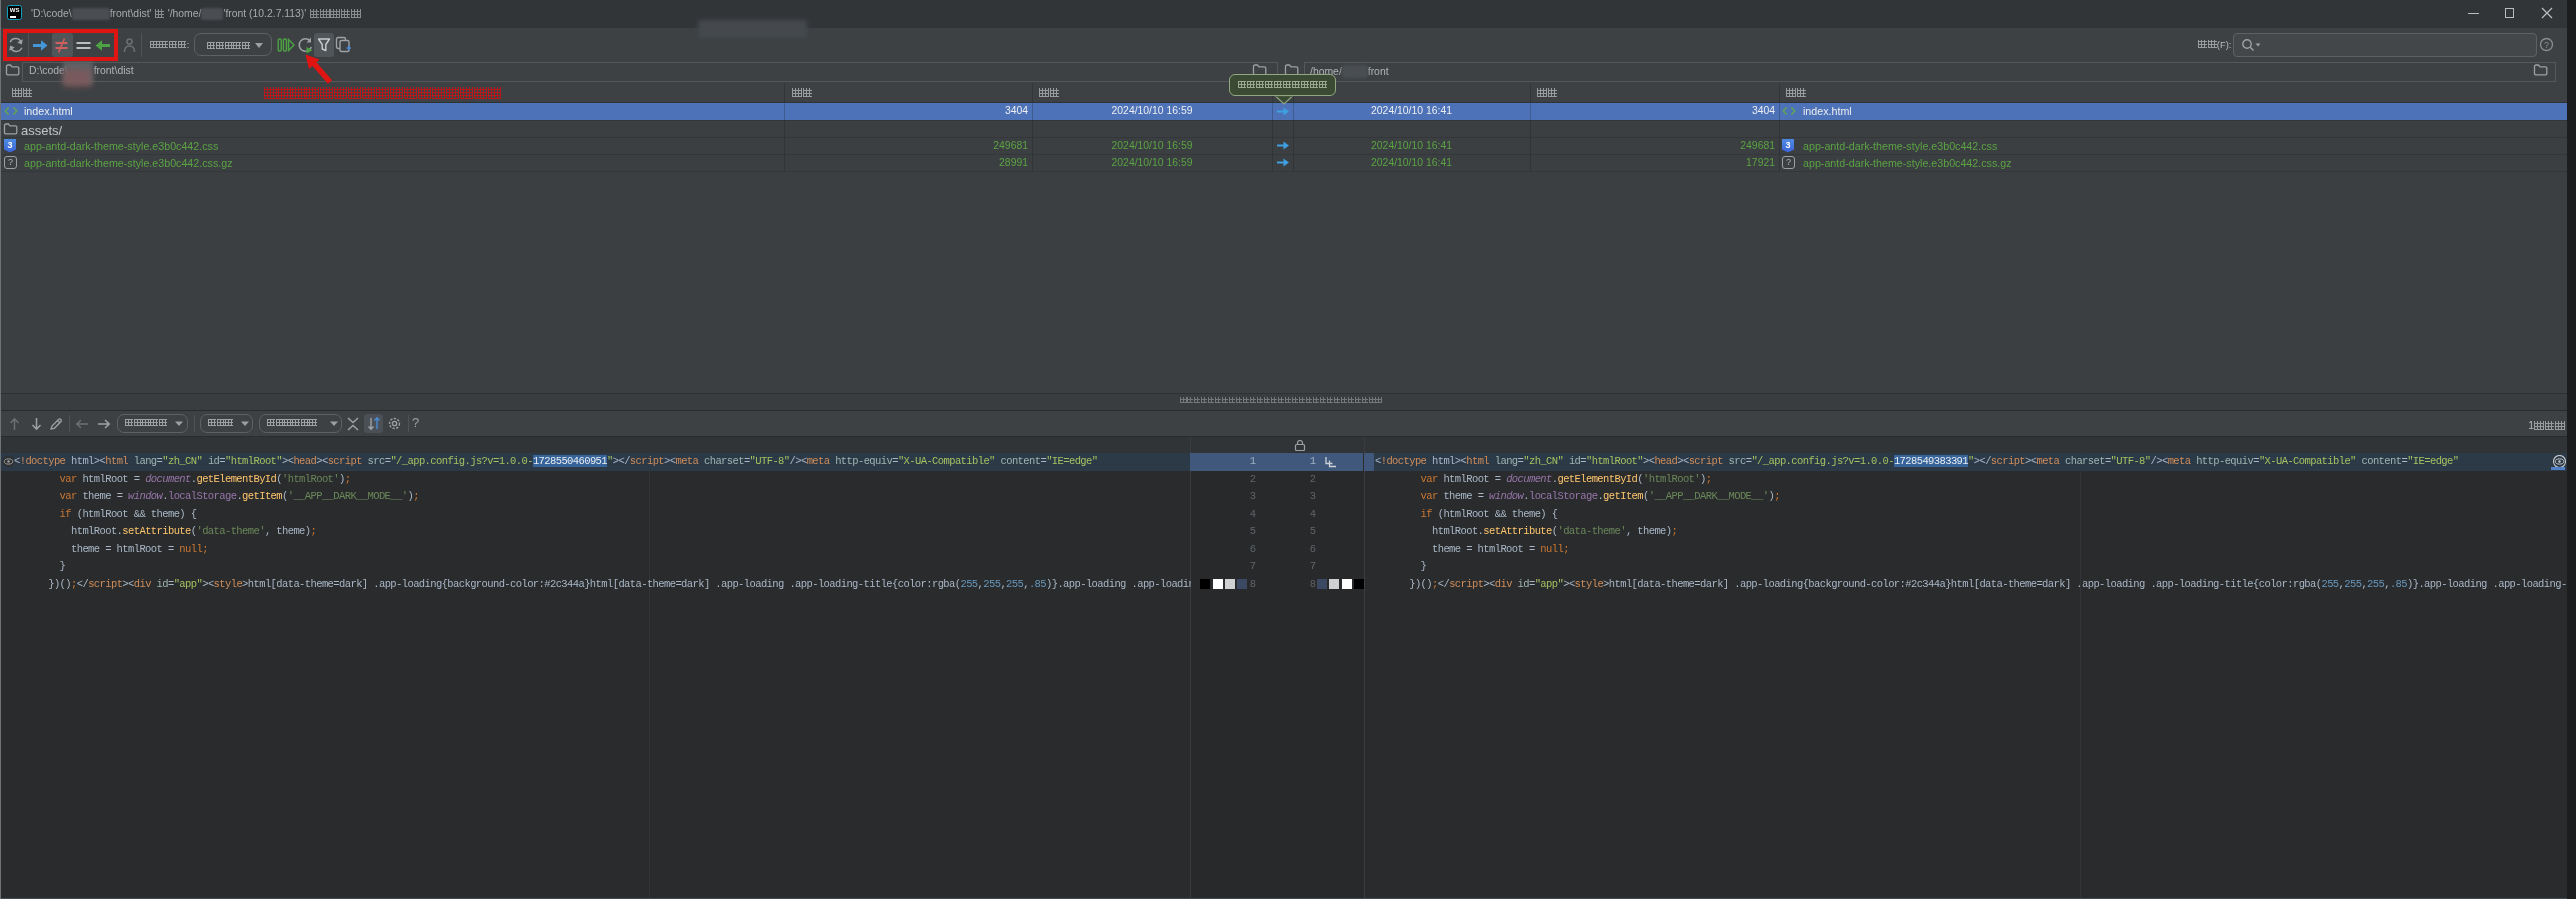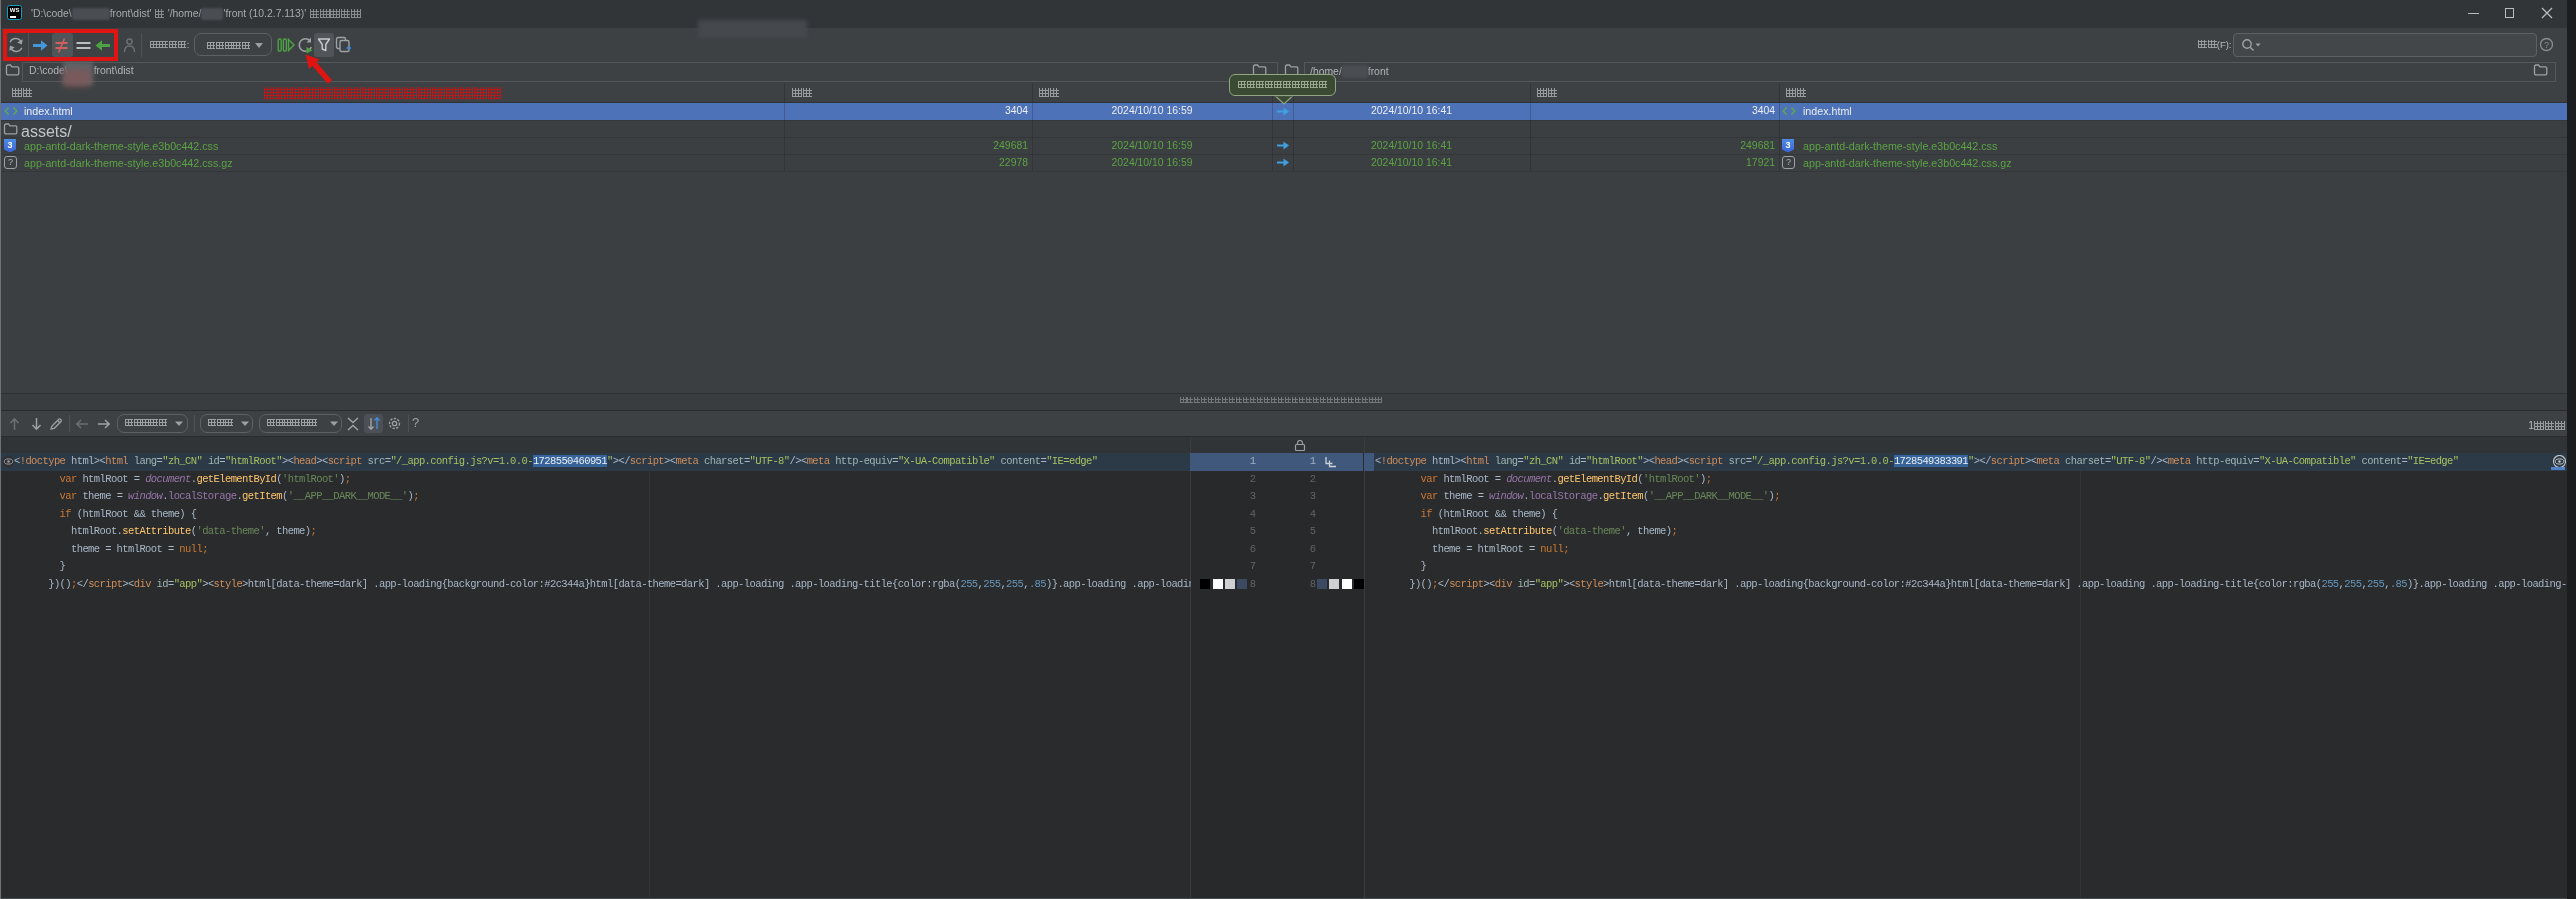--- a/index.html
+++ b/index.html
@@ -163,38 +163,38 @@
     </svg>
 <div class="abs" style="left:1293px;top:105px;width:237px;text-align:center;font-size:10.4px;color:#eceef0">2024/10/10 16:41</div>
 <div class="abs" style="left:1676px;top:105px;width:99px;text-align:right;font-size:10.4px;color:#eceef0">3404</div>
 <svg class="abs" style="left:1782px;top:106px;" width="14" height="10" viewBox="0 0 14 10">
       <path d="M4.6 1.5 L1.2 5 L4.6 8.5 M9.4 1.5 L12.8 5 L9.4 8.5" fill="none" stroke="#5fa557" stroke-width="1.6"></path>
     </svg>
 <div class="abs" style="left:1803px;top:105px;font-size:10.7px;color:#eceef0">index.html</div>
 <svg class="abs" style="left:3px;top:122px;" width="15" height="14" viewBox="0 0 15 14">
       <path d="M1.5 3.5 C1.5 2.7 2 2 3 2 H5.5 L7 3.8 H12.5 C13.3 3.8 13.8 4.3 13.8 5 V10.5 C13.8 11.3 13.3 11.9 12.5 11.9 H3 C2 11.9 1.5 11.3 1.5 10.5 Z" fill="none" stroke="#9da0a2" stroke-width="1.3"></path>
     </svg>
-<div class="abs" style="left:21px;top:123px;font-size:16px;color:#c3c6c8">assets/</div>
+<div class="abs" style="left:21px;top:123px;font-size:13px;color:#c3c6c8">assets/</div>
 <div class="abs" style="left:4px;top:139px;width:12px;height:13.4px;background:linear-gradient(#4e8be4,#3c66d8);clip-path:polygon(0 0,100% 0,100% 78%,50% 100%,0 78%)"></div>
 <div class="abs" style="left:4px;top:140px;width:12px;height:11px;font-size:9px;font-weight:bold;color:#fff;text-align:center;line-height:11px">3</div>
 <div class="abs" style="left:24px;top:140px;font-size:10.7px;color:#5ba343">app-antd-dark-theme-style.e3b0c442.css</div>
 <div class="abs" style="left:929px;top:140px;width:99px;text-align:right;font-size:10.4px;color:#5ba343">249681</div>
 <div class="abs" style="left:1032px;top:140px;width:240px;text-align:center;font-size:10.4px;color:#5ba343">2024/10/10 16:59</div>
 <svg class="abs" style="left:1276px;top:139px;" width="14" height="13" viewBox="0 0 14 13">
       <path d="M1 5.5 H7.5 V2.5 L13 6.5 L7.5 10.5 V7.5 H1 Z" fill="#3f9fe0"></path>
     </svg>
 <div class="abs" style="left:1293px;top:140px;width:237px;text-align:center;font-size:10.4px;color:#5ba343">2024/10/10 16:41</div>
 <div class="abs" style="left:1676px;top:140px;width:99px;text-align:right;font-size:10.4px;color:#5ba343">249681</div>
 <div class="abs" style="left:1782px;top:139px;width:12px;height:13.4px;background:linear-gradient(#4e8be4,#3c66d8);clip-path:polygon(0 0,100% 0,100% 78%,50% 100%,0 78%)"></div>
 <div class="abs" style="left:1782px;top:140px;width:12px;height:11px;font-size:9px;font-weight:bold;color:#fff;text-align:center;line-height:11px">3</div>
 <div class="abs" style="left:1803px;top:140px;font-size:10.7px;color:#5ba343">app-antd-dark-theme-style.e3b0c442.css</div>
 <div class="abs" style="left:4px;top:156px;width:13px;height:13px;border:1.5px solid #9da0a2;border-radius:3px"></div>
 <div class="abs" style="left:4px;top:157px;width:13px;height:11px;font-size:9px;color:#b0b3b5;text-align:center;line-height:11px">?</div>
 <div class="abs" style="left:24px;top:157px;font-size:10.7px;color:#5ba343">app-antd-dark-theme-style.e3b0c442.css.gz</div>
-<div class="abs" style="left:929px;top:157px;width:99px;text-align:right;font-size:10.4px;color:#5ba343">22978</div>
+<div class="abs" style="left:929px;top:157px;width:99px;text-align:right;font-size:10.4px;color:#5ba343">28991</div>
 <div class="abs" style="left:1032px;top:157px;width:240px;text-align:center;font-size:10.4px;color:#5ba343">2024/10/10 16:59</div>
 <svg class="abs" style="left:1276px;top:156px;" width="14" height="13" viewBox="0 0 14 13">
       <path d="M1 5.5 H7.5 V2.5 L13 6.5 L7.5 10.5 V7.5 H1 Z" fill="#3f9fe0"></path>
     </svg>
 <div class="abs" style="left:1293px;top:157px;width:237px;text-align:center;font-size:10.4px;color:#5ba343">2024/10/10 16:41</div>
 <div class="abs" style="left:1676px;top:157px;width:99px;text-align:right;font-size:10.4px;color:#5ba343">17921</div>
 <div class="abs" style="left:1782px;top:156px;width:13px;height:13px;border:1.5px solid #9da0a2;border-radius:3px"></div>
 <div class="abs" style="left:1782px;top:157px;width:13px;height:11px;font-size:9px;color:#b0b3b5;text-align:center;line-height:11px">?</div>
 <div class="abs" style="left:1803px;top:157px;font-size:10.7px;color:#5ba343">app-antd-dark-theme-style.e3b0c442.css.gz</div>
 <div class="abs" style="left:1175px;top:397px;width:212px;text-align:center;font-size:7px;color:#8a8d8f"><i class="c"></i><i class="c"></i><i class="c"></i><i class="c"></i><i class="c"></i><i class="c"></i><i class="c"></i><i class="c"></i><i class="c"></i><i class="c"></i><i class="c"></i><i class="c"></i><i class="c"></i><i class="c"></i><i class="c"></i><i class="c"></i><i class="c"></i><i class="c"></i><i class="c"></i><i class="c"></i><i class="c"></i><i class="c"></i><i class="c"></i><i class="c"></i><i class="c"></i><i class="c"></i><i class="c"></i><i class="c"></i><i class="c"></i></div>

